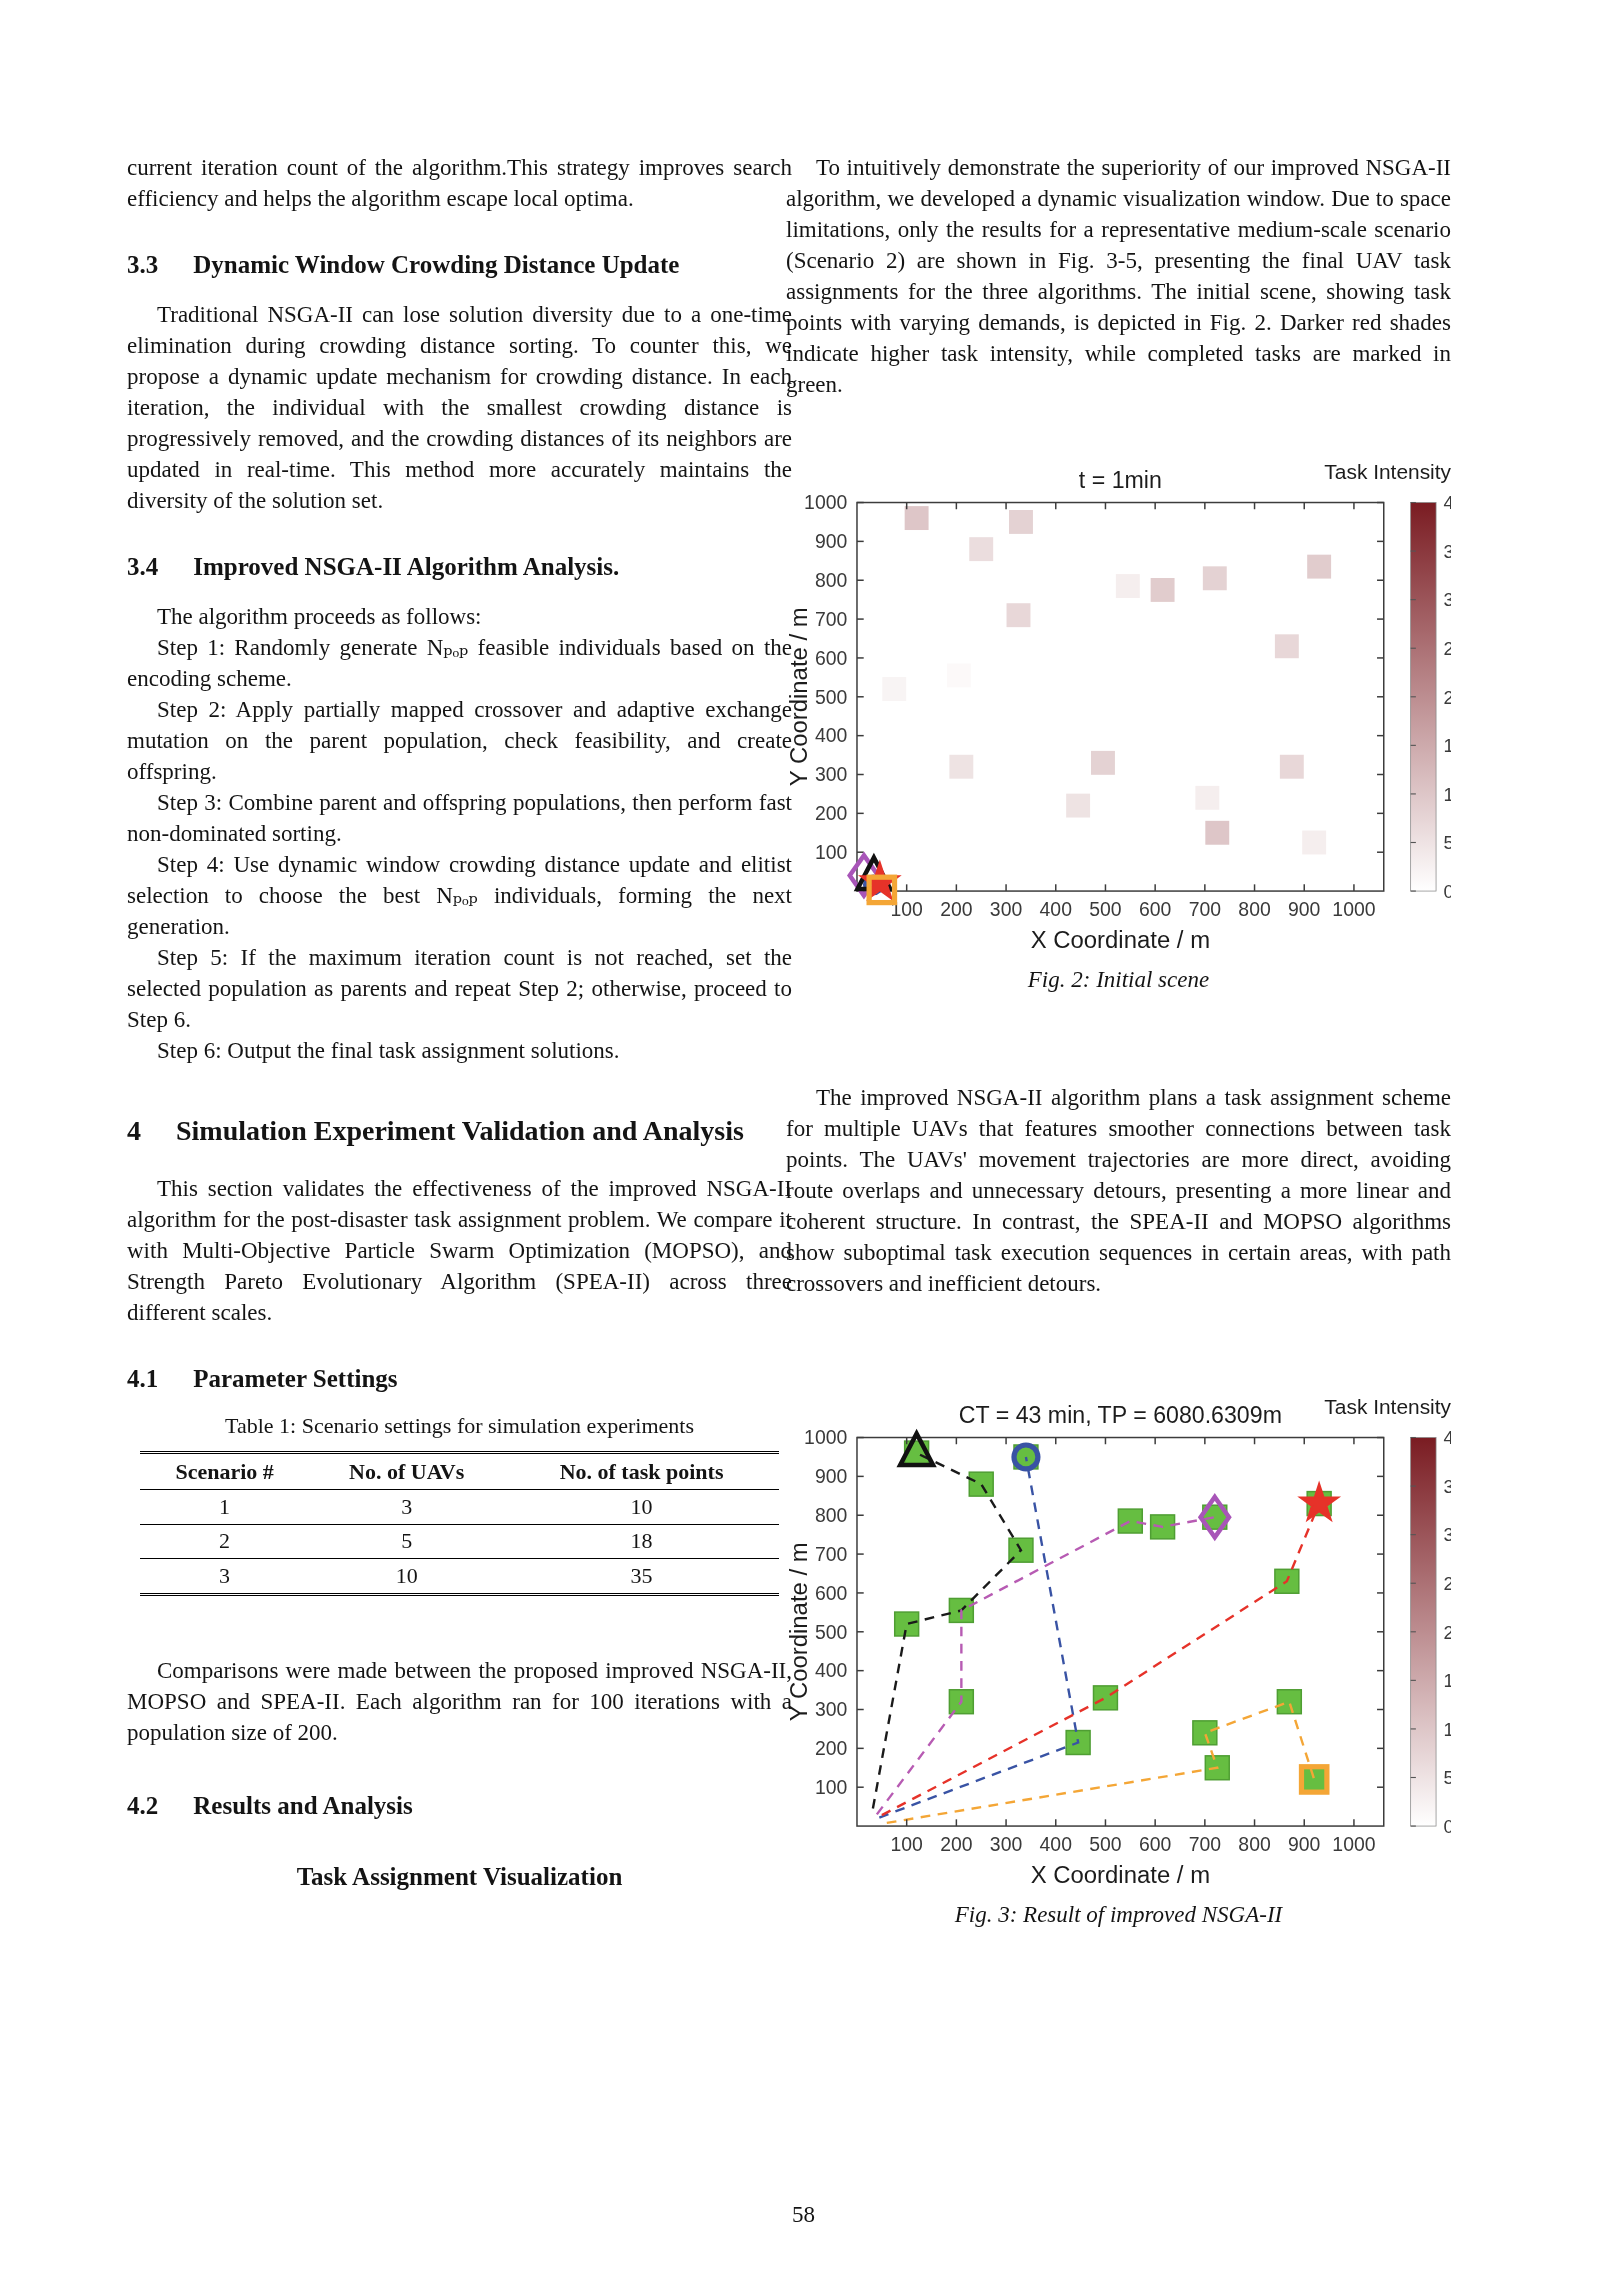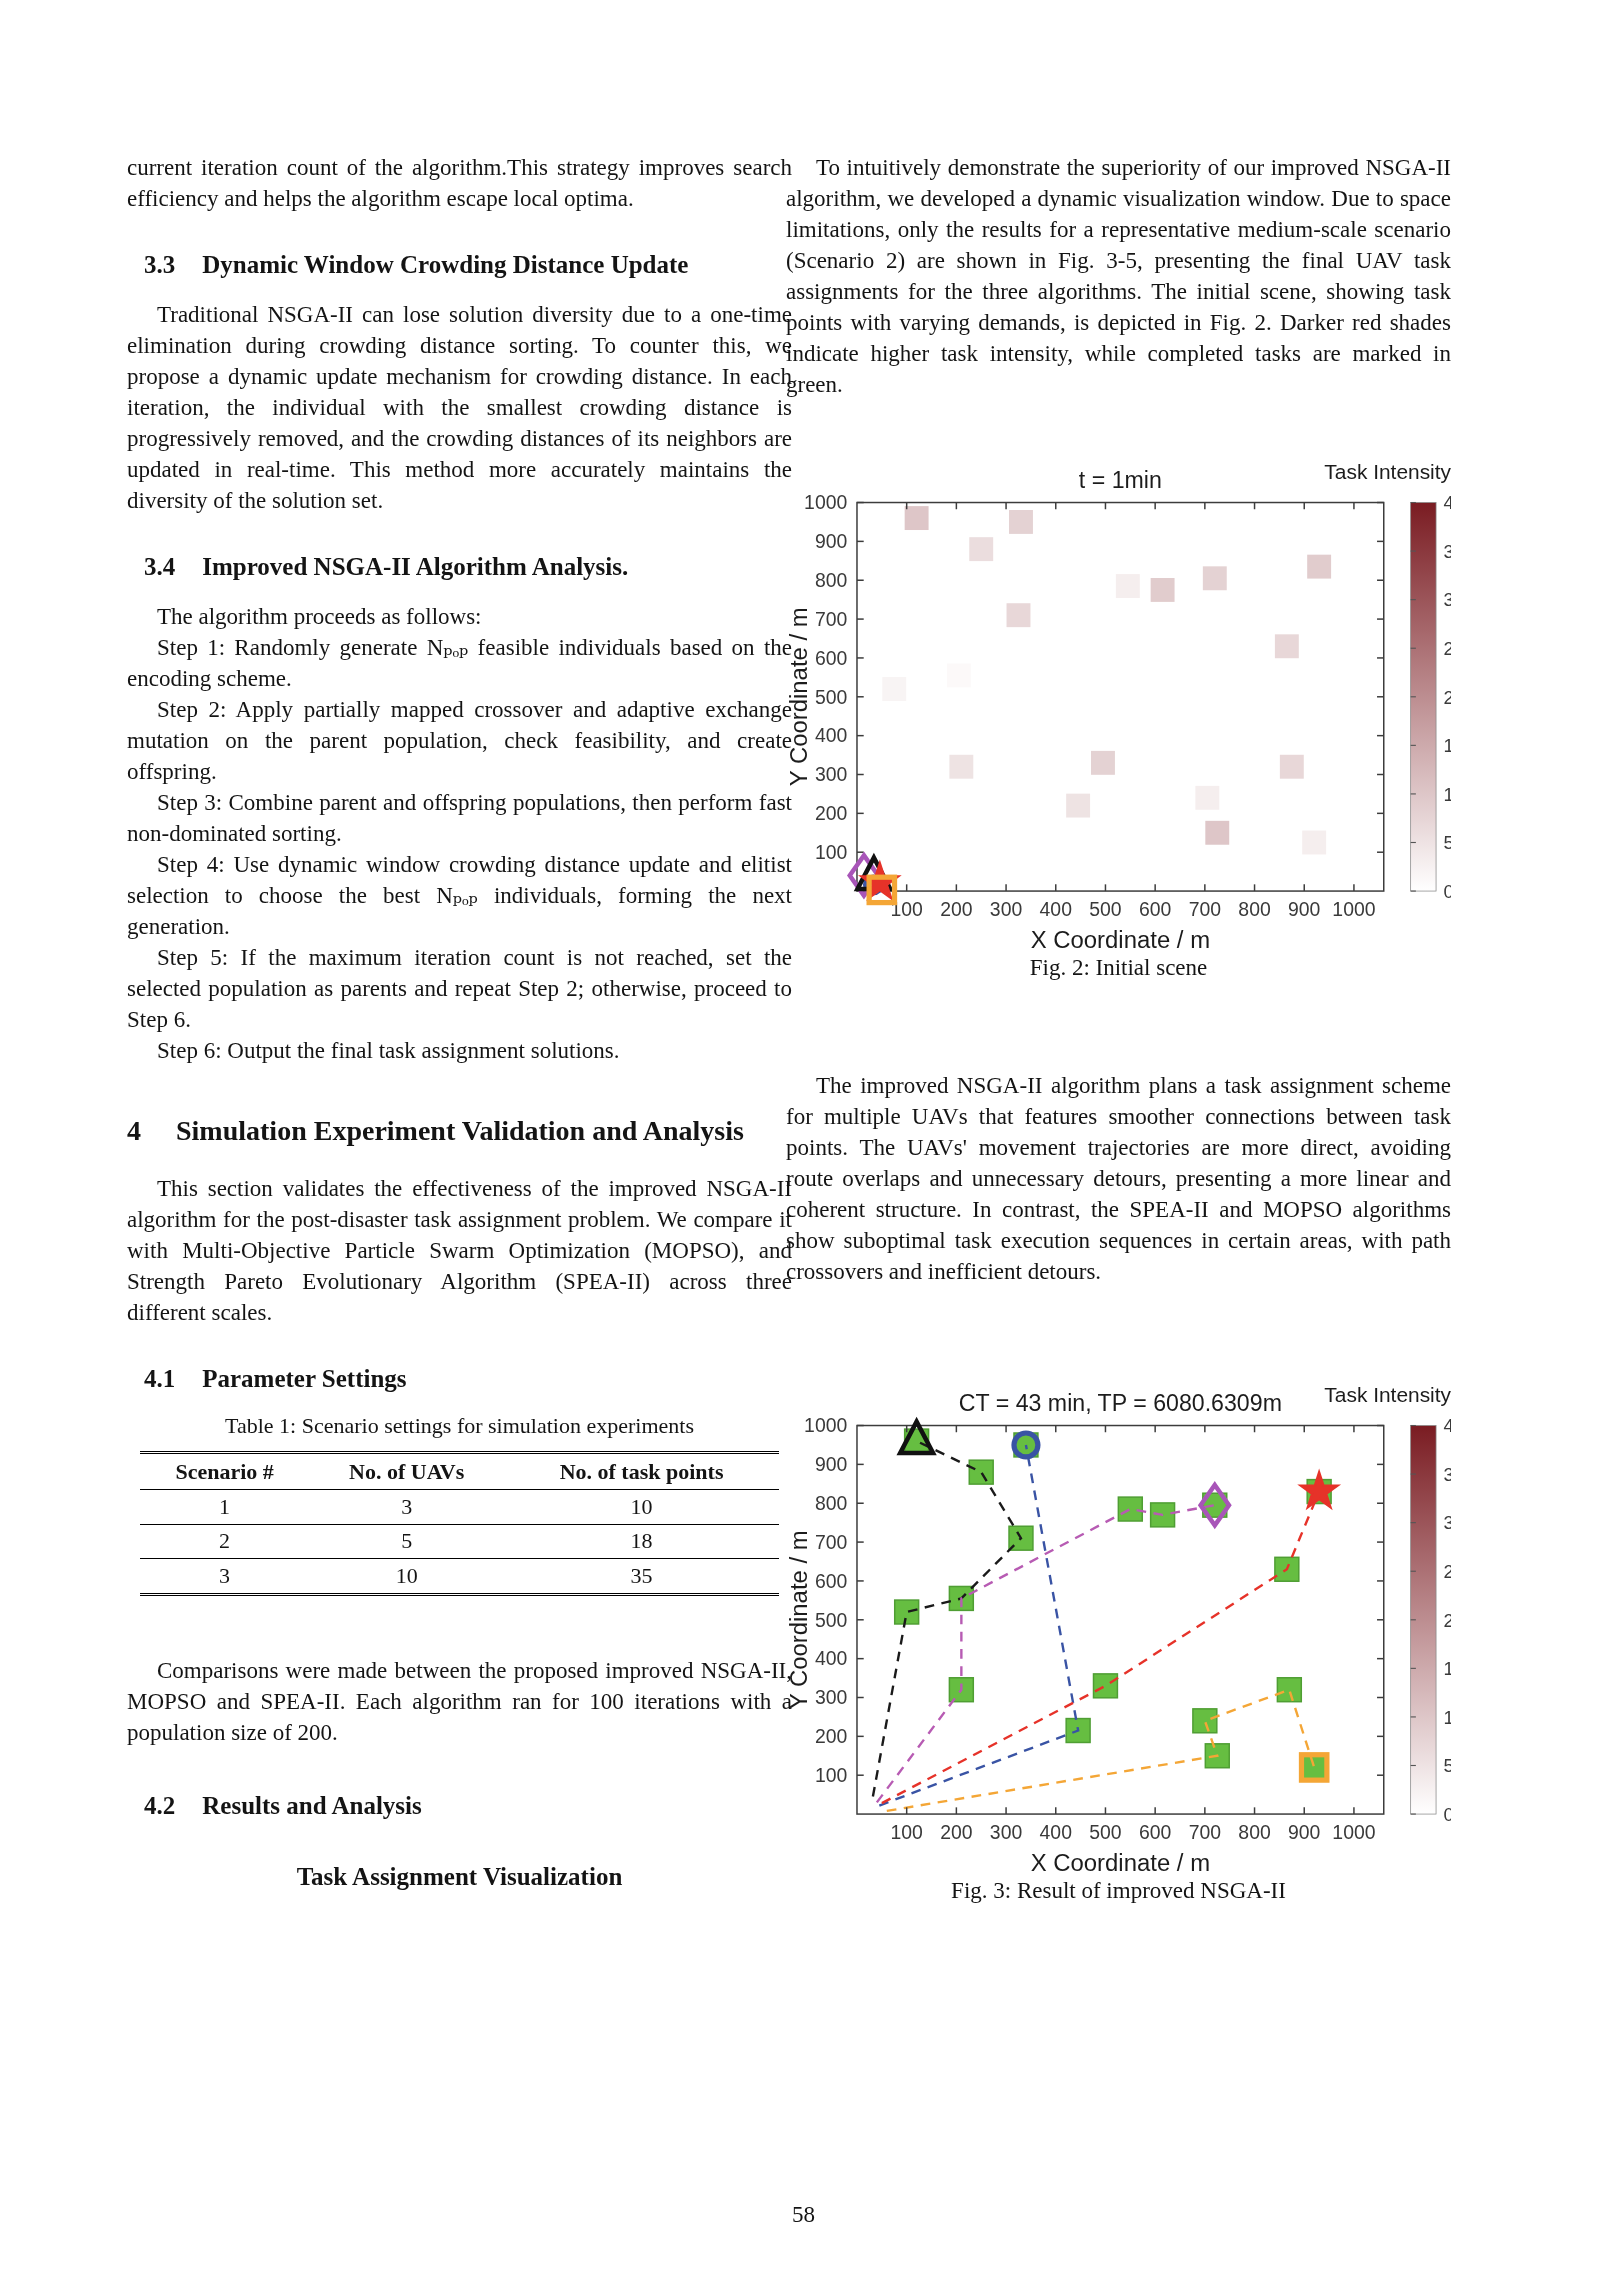--- a/index.html
+++ b/index.html
@@ -6,33 +6,33 @@
   body{
     width:1623px;height:2295px;position:relative;background:#ffffff;
     font-family:"Liberation Serif","DejaVu Serif",serif;color:#141414;
     -webkit-font-smoothing:antialiased;
   }
   .col{position:absolute;width:665px;}
   .col-left{left:127px;top:152px;}
   .col-right{left:786px;top:152px;}
   p{margin:0;font-size:23px;line-height:31px;text-align:justify;}
   .indent{text-indent:30px;}
-  .subsec{display:flex;gap:27px;font-weight:bold;font-size:25px;line-height:32px;margin:35px 17px 18px;}
+  .subsec{display:flex;gap:35px;font-weight:bold;font-size:25px;line-height:32px;margin:35px 0 18px;}
   .sec{display:flex;gap:35px;font-weight:bold;font-size:28px;line-height:36px;margin:47px 0 24px;}
   .boldpar{font-weight:bold;font-size:25px;margin-top:39px;text-align:center;}
   .tablewrap{}
   .tcaption{font-size:22px;text-align:center;margin-bottom:12px;}
   table{border-collapse:collapse;width:96%;margin:0 auto;font-size:22px;}
   table{border-top:3.8px double #000;border-bottom:3.8px double #000;}
   th{font-weight:bold;border-bottom:1.5px solid #000;padding:4.5px 3px;}
   td{border-bottom:1.5px solid #000;padding:3.8px 3px;text-align:center;}
   tr:last-child td{border-bottom:none;}
   .fig{margin-top:61px;text-align:center;}
   .fig svg{display:block;margin:0 auto;}
-  .figcaption{font-size:23px;text-align:center;}
+  .figcaption{font-size:23px;text-align:center;margin-top:12px;font-style:italic;}
   .pageno{position:absolute;left:0;right:16px;top:2202px;text-align:center;font-size:23px;}
 </style>
 </head>
 <body>
 
 <div class="col col-left">
   <p>current iteration count of the algorithm.This strategy improves search efficiency and helps the algorithm escape local optima.</p>
 
   <div class="subsec">
     <span>3.3</span>

